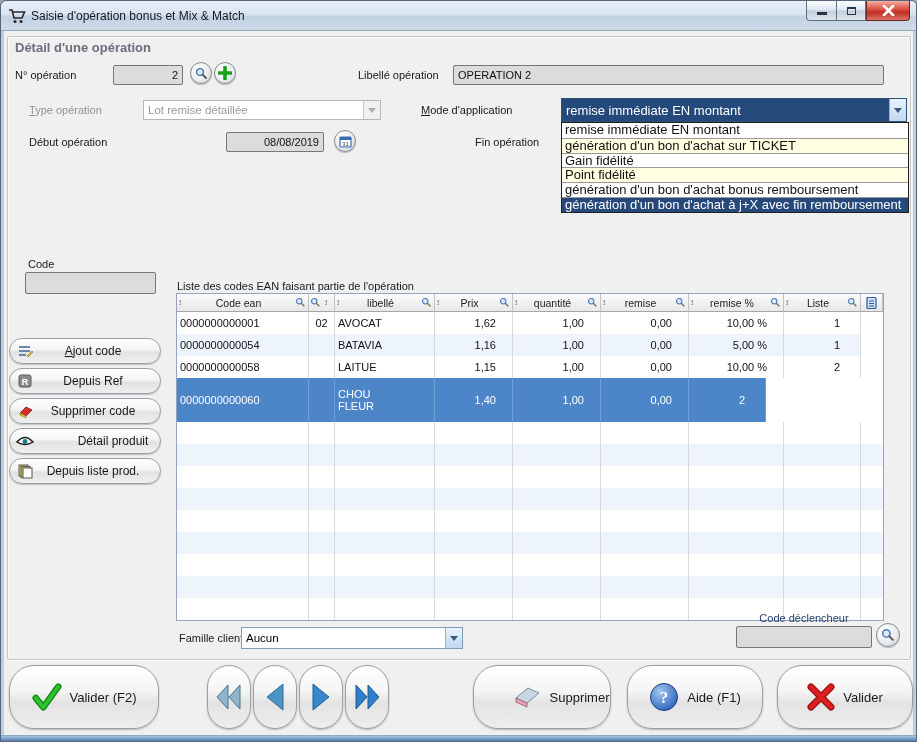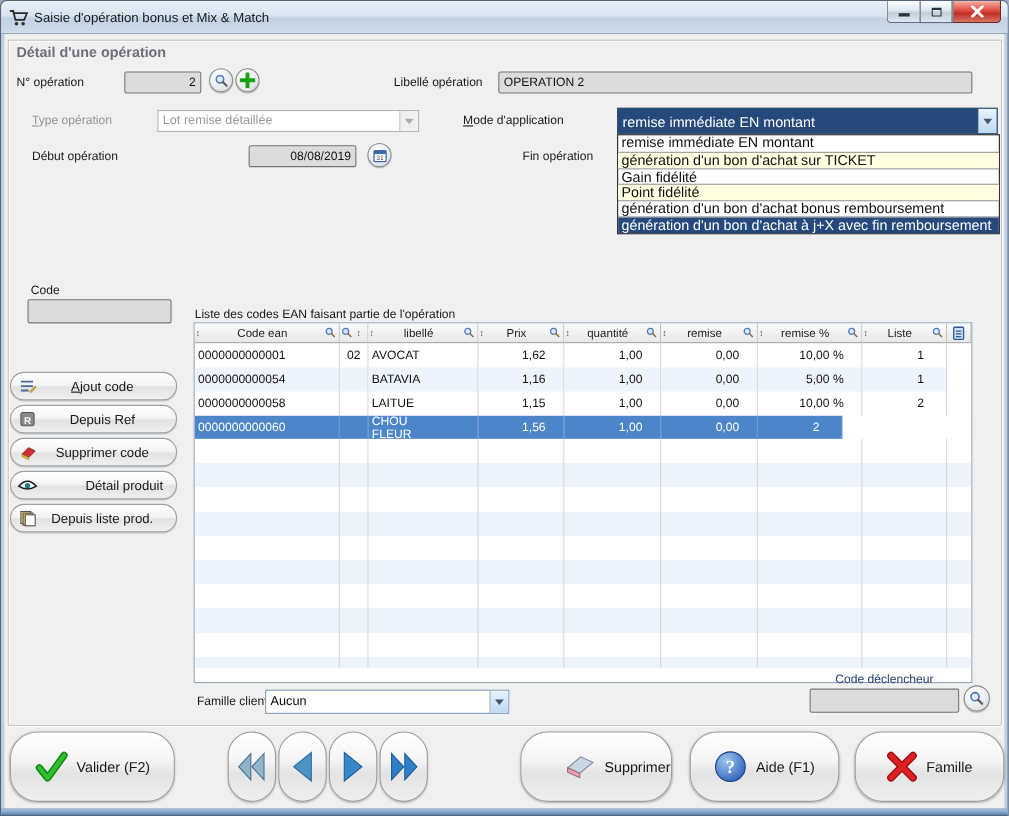--- a/index.html
+++ b/index.html
@@ -82,21 +82,21 @@
   .hcell {
     background:linear-gradient(180deg,#fcfcfc,#e7e7e7);
     border-right:1px solid #c2c2c2; border-bottom:1px solid #a6a6a6;
     font-size:10.5px; color:#222; display:flex; align-items:center; position:relative;
   }
   .hcell .hl-label { flex:1; text-align:center; overflow:hidden; white-space:nowrap; }
   .sort { font-size:8px; color:#555; padding-left:1px; }
   .mag { width:11px; height:11px; margin-right:2px; flex:none; }
   .c0{width:132px}.c1{width:26px}.c2{width:100px}.c3{width:78px}.c4{width:88px}.c5{width:88px}.c6{width:95px}.c7{width:77px}.c8{width:22px}
   .drow { height:22px; }
-  .drow.tall { height:21px; }
+  .drow.tall { height:44px; }
   .dcell {
     border-right:1px solid #d9d9d9; font-size:11px; color:#111;
     display:flex; align-items:center; overflow:hidden; white-space:nowrap;
   }
   .dcell.num { justify-content:flex-end; padding-right:16px; }
   .dcell.liste { justify-content:flex-end; padding-right:20px; }
   .dcell.ctr { justify-content:center; }
   .dcell.lib { padding-left:3px; white-space:pre-line; line-height:12px; }
   .dcell.code { padding-left:3px; }
   .drow.alt .dcell { background:#eef4fb; }
@@ -314,21 +314,21 @@
         <div class="dcell num c5">0,00</div>
         <div class="dcell num c6">10,00 %</div>
         <div class="dcell liste c7">2</div>
         <div class="dcell c8 last"></div>
       </div>
       <div class="trow drow tall sel">
         <div class="dcell code c0">0000000000060</div>
         <div class="dcell ctr c1"></div>
         <div class="dcell lib c2">CHOU
 FLEUR</div>
-        <div class="dcell num c3">1,56</div>
+        <div class="dcell num c3">1,40</div>
         <div class="dcell num c4">1,00</div>
         <div class="dcell num c5">0,00</div>
         <div class="dcell liste c7">2</div>
         <div class="dcell c8 last"></div>
       </div>
 
       <div class="filler">
         <div class="c0"></div>
           <div class="c1"></div>
           <div class="c2"></div>
@@ -452,18 +452,18 @@
         <circle cx="15" cy="15" r="13.5" fill="url(#hg)" stroke="#1c3f80"></circle>
         <text x="15" y="21" font-size="17" font-weight="bold" text-anchor="middle" fill="#fff" font-family="Liberation Serif, serif">?</text>
       </svg>
       <span>Aide (F1)</span>
     </div>
     <div class="abs bbtn" style="left:773px;width:136px;">
       <svg width="28" height="28" viewBox="0 0 28 28">
         <path d="M4 4 L24 24 M24 4 L4 24" stroke="#9a1212" stroke-width="7" stroke-linecap="round"></path>
         <path d="M4 4 L24 24 M24 4 L4 24" stroke="#e02020" stroke-width="4.5" stroke-linecap="round"></path>
       </svg>
-      <span>Famille</span>
+      <span>Valider</span>
     </div>
   </div>
 
   <div class="bottom-edge"></div>
 </div>
 
 </body></html>

